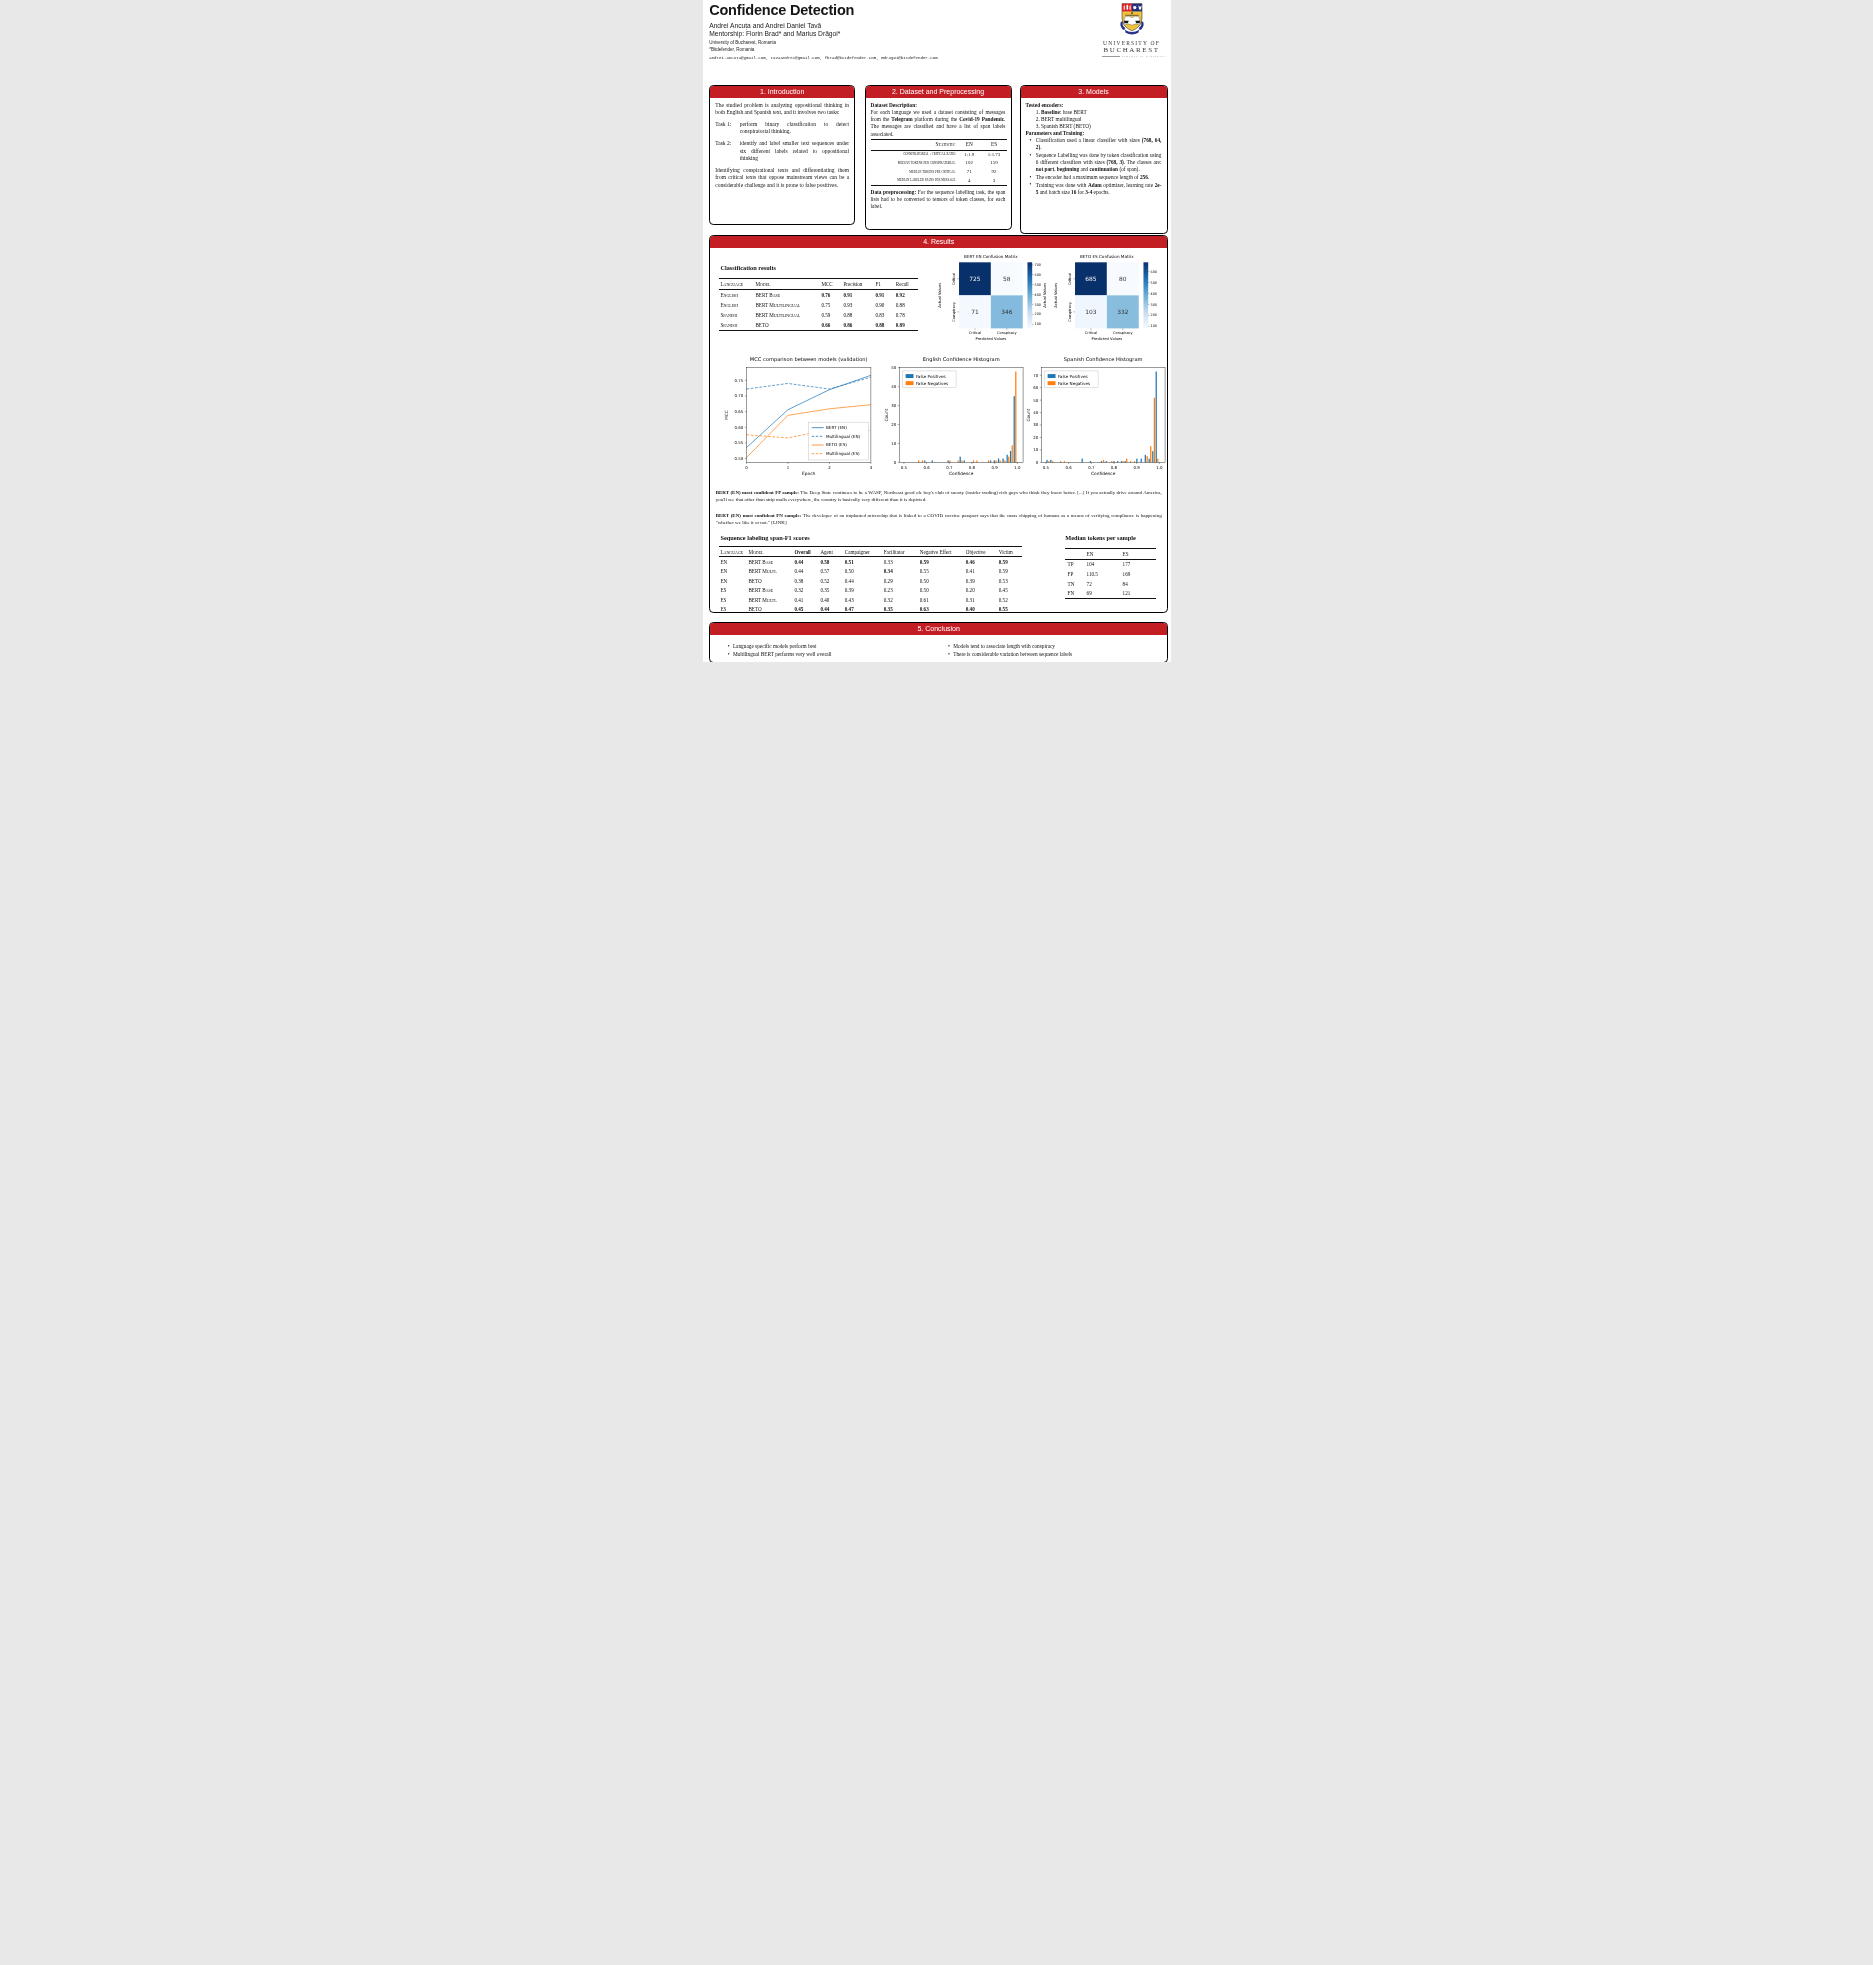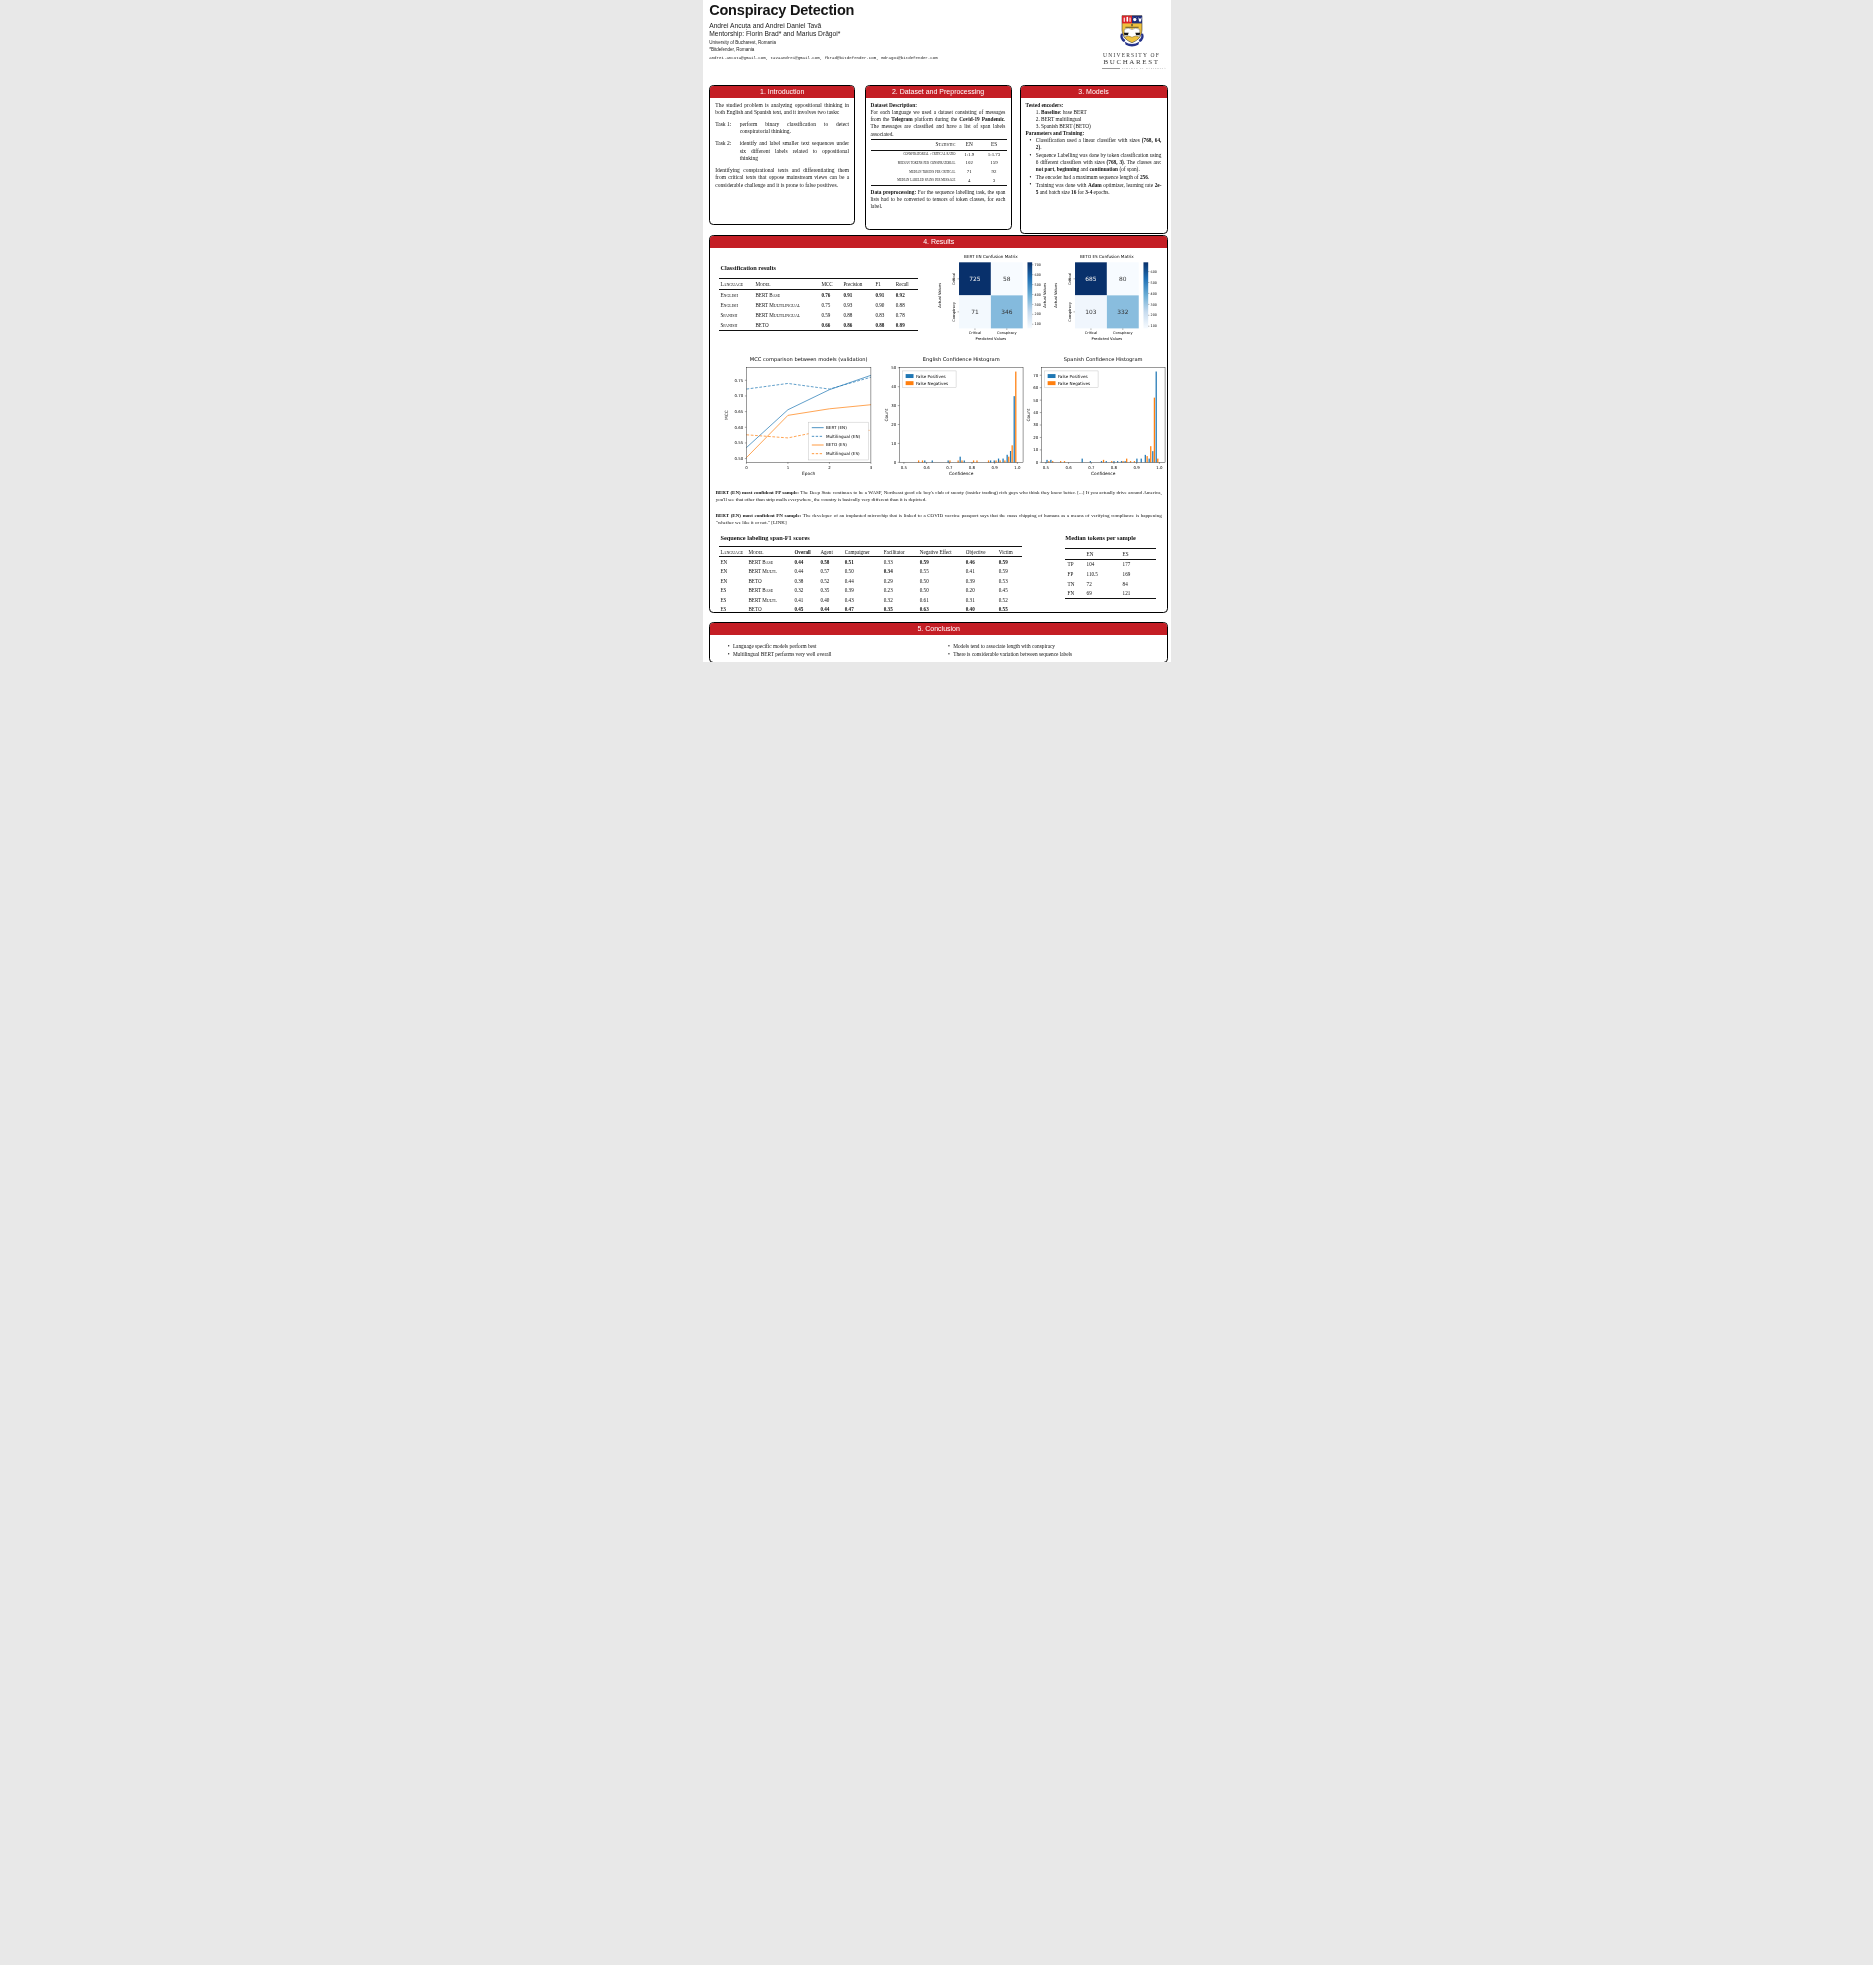--- a/index.html
+++ b/index.html
@@ -8,21 +8,21 @@
   
   .title{position:absolute;left:6.7px;top:2.4px;font-family:"Liberation Sans",sans-serif;
          font-size:14.5px;font-weight:bold;letter-spacing:-0.2px;color:#161616;}
   .authors{position:absolute;left:6.7px;top:22px;font-family:"Liberation Sans",sans-serif;
            font-size:6.7px;color:#222;line-height:1.25;}
   .affil{position:absolute;left:6.7px;top:40px;font-family:"Liberation Sans",sans-serif;
          font-size:4.5px;color:#222;line-height:1.5;}
   .emails{position:absolute;left:6.7px;top:56px;font-family:"Liberation Mono",monospace;
           font-size:4.1px;color:#222;}
   
-  .logo{position:absolute;left:394px;top:14px;width:70px;text-align:center;}
+  .logo{position:absolute;left:394px;top:2px;width:70px;text-align:center;}
   .logo .uni{font-family:"Liberation Serif",serif;font-size:5.5px;letter-spacing:1.2px;color:#3a3a3a;margin-top:0.8px;}
   .logo .buc{font-family:"Liberation Serif",serif;font-size:7px;letter-spacing:1.6px;color:#3a3a3a;}
   .logo .mottoRow{display:flex;align-items:center;justify-content:flex-end;margin-top:0.8px;}
   .logo .mottoRow .rule{flex:0 0 18px;height:0.4px;background:#9a9a9a;margin-right:2px;}
   .logo .motto{font-family:"Liberation Serif",serif;font-size:2.6px;letter-spacing:0.8px;color:#6a6a6a;}
   
   .box{position:absolute;border:0.6px solid #000;border-radius:4.3px;background:#fff;overflow:hidden;}
   .banner{background:#c41e25;color:#fff;text-align:center;font-family:"Liberation Sans",sans-serif;
           font-size:7px;padding:2.4px 0 2.8px 0;}
   .box-body{padding:3.5px 5.1px;font-size:5.5px;line-height:1.36;text-align:justify;}
@@ -57,21 +57,21 @@
   .concl-col div{position:relative;margin-left:7px;margin-top:2.4px;}
   .concl-col div::before{content:"\2022";position:absolute;left:-5.1px;}
   .chart{position:absolute;}
   svg text{font-family:"DejaVu Sans","Liberation Sans",sans-serif;}
 </style>
 </head>
 <body>
 
 <div id="poster">
 
-  <div class="title">Conspiracy Detection</div>
+  <div class="title">Confidence Detection</div>
   <div class="authors">
     <div>Andrei Ancuța and Andrei Daniel Tavă</div>
     <div>Mentorship: Florin Brad* and Marius Drăgoi*</div>
   </div>
   <div class="affil">
     <div>University of Bucharest, Romania</div>
     <div>*Bitdefender, Romania</div>
   </div>
   <div class="emails">andrei.ancuta@gmail.com, tavaandrei@gmail.com, fbrad@bitdefender.com, mdragoi@bitdefender.com</div>
 

